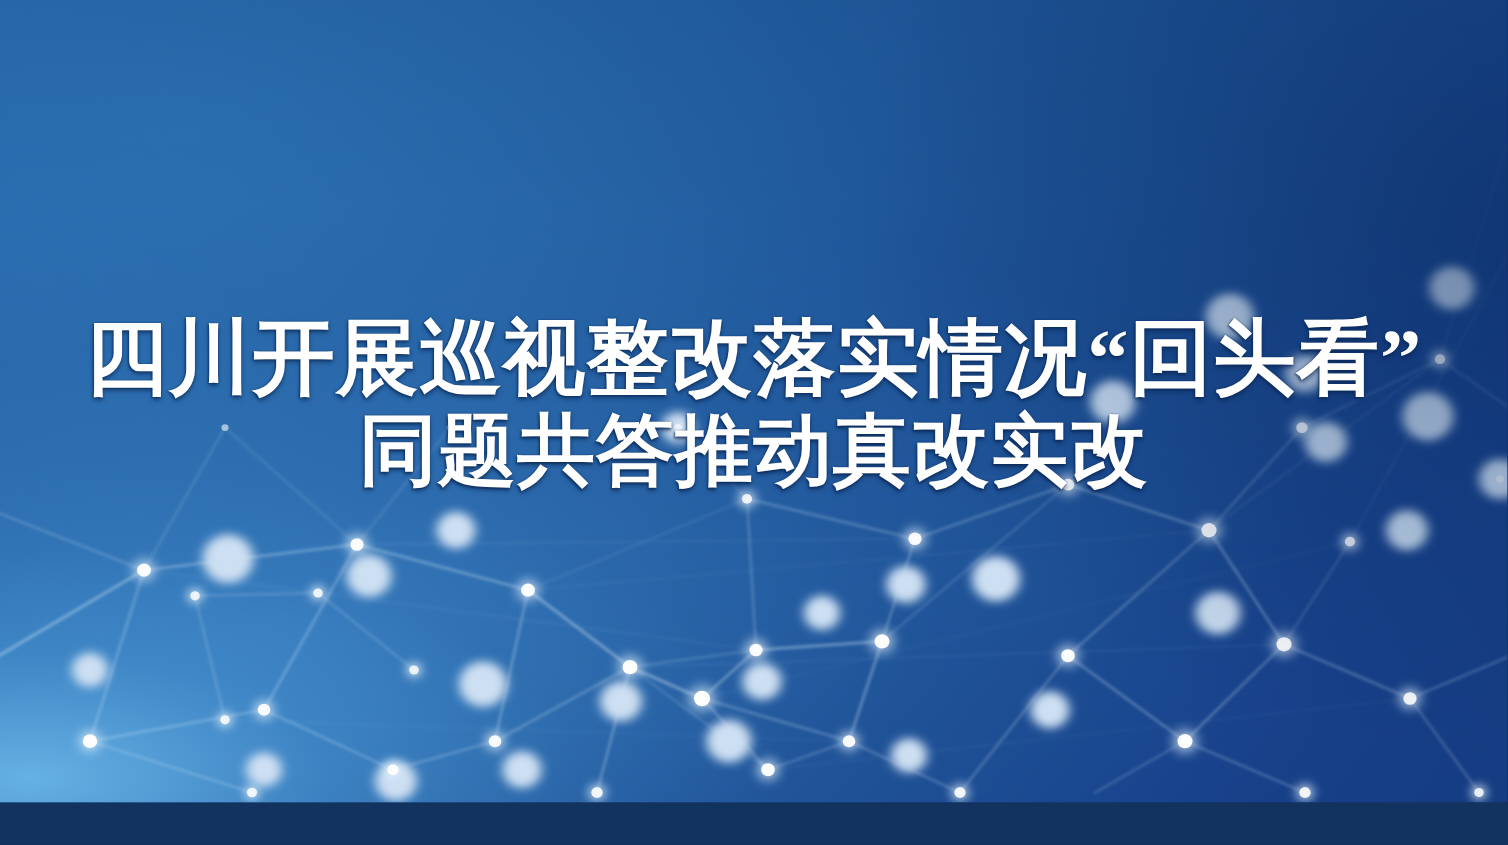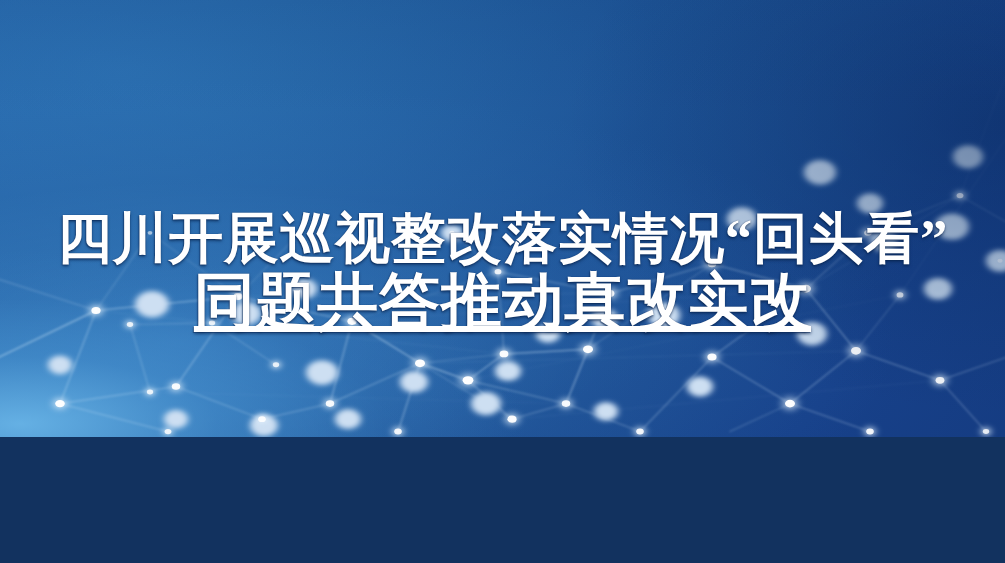--- a/index.html
+++ b/index.html
@@ -5,21 +5,21 @@
 <style>
   html, body {
     margin: 0;
     padding: 0;
     background: #12325f;
   }
 
   #banner {
     position: relative;
     width: 1005px;
-    height: 437px;
+    height: 535px;
     overflow: hidden;
     font-family: "Liberation Serif", "DejaVu Serif", serif;
     
     background:
       radial-gradient(ellipse 70% 55% at 2% 97%,  rgba(104,180,231,0.95) 0%, rgba(74,150,212,0.55) 28%, rgba(60,130,196,0.18) 52%, rgba(0,0,0,0) 72%),
       radial-gradient(ellipse 95% 80% at 18% 78%, rgba(70,145,211,0.55) 0%, rgba(55,120,190,0.20) 45%, rgba(0,0,0,0) 75%),
       radial-gradient(ellipse 120% 110% at 12% 16%, rgba(45,115,182,0.75) 0%, rgba(32,92,162,0.35) 45%, rgba(0,0,0,0) 78%),
       linear-gradient(126deg, #2a6cae 0%, #24629f 22%, #1e5494 45%, #1a4a8e 66%, #17418a 84%, #153c82 100%);
   }
 
@@ -73,23 +73,22 @@
     text-shadow:
       0 2px 3px rgba(8,32,72,0.55),
       0 0 1px rgba(10,40,85,0.70),
       -1px 1px 1px rgba(12,45,95,0.45);
   }
   #headline .line-1 {
     font-size: 55px;
     line-height: 64px;
   }
   #headline .line-2 {
-    font-size: 61px;
+    font-size: 52px;
     line-height: 62px;
-    text-decoration: underline;
   }
 </style>
 </head>
 <body>
 
 <div id="banner">
 
   <svg id="network-layer" viewBox="0 0 1005 563" preserveAspectRatio="none" aria-hidden="true">
     <defs>
       <radialGradient id="gHalo" cx="50%" cy="50%" r="50%">

